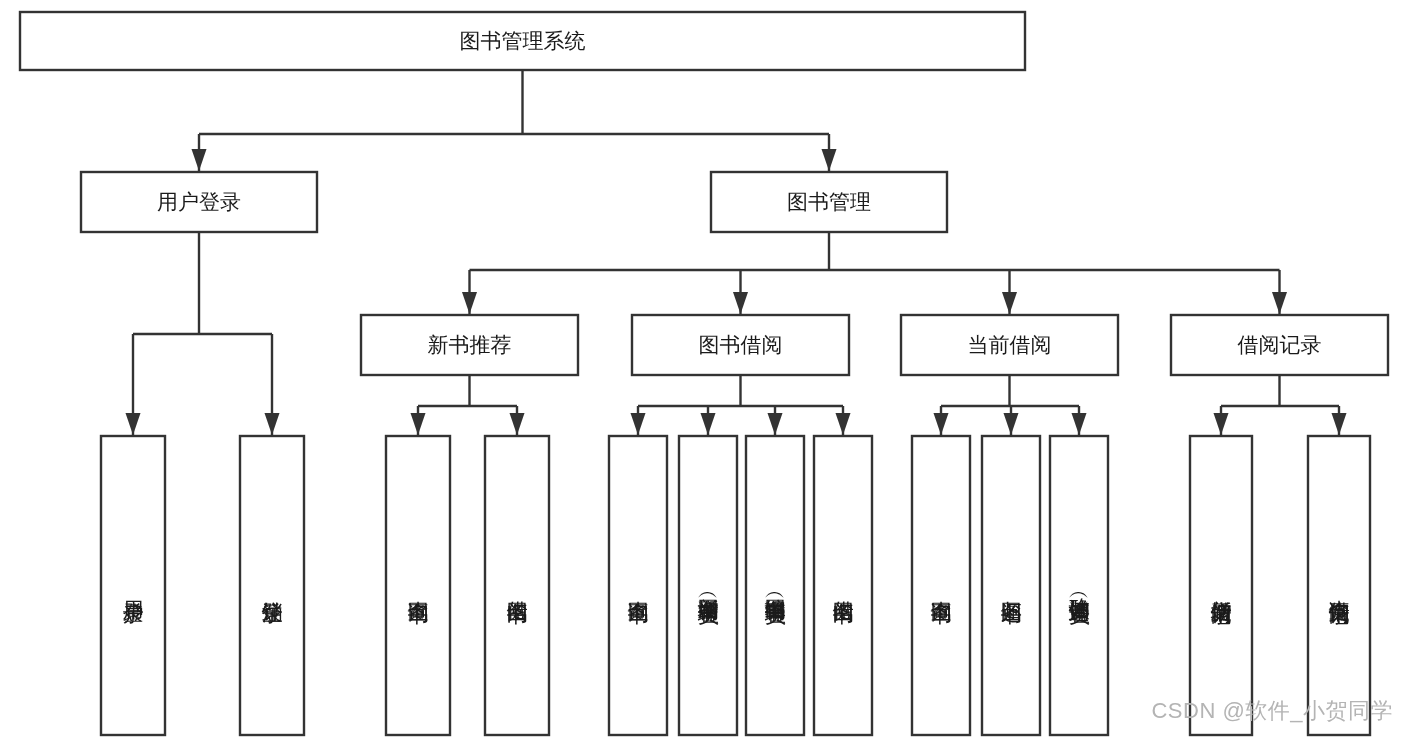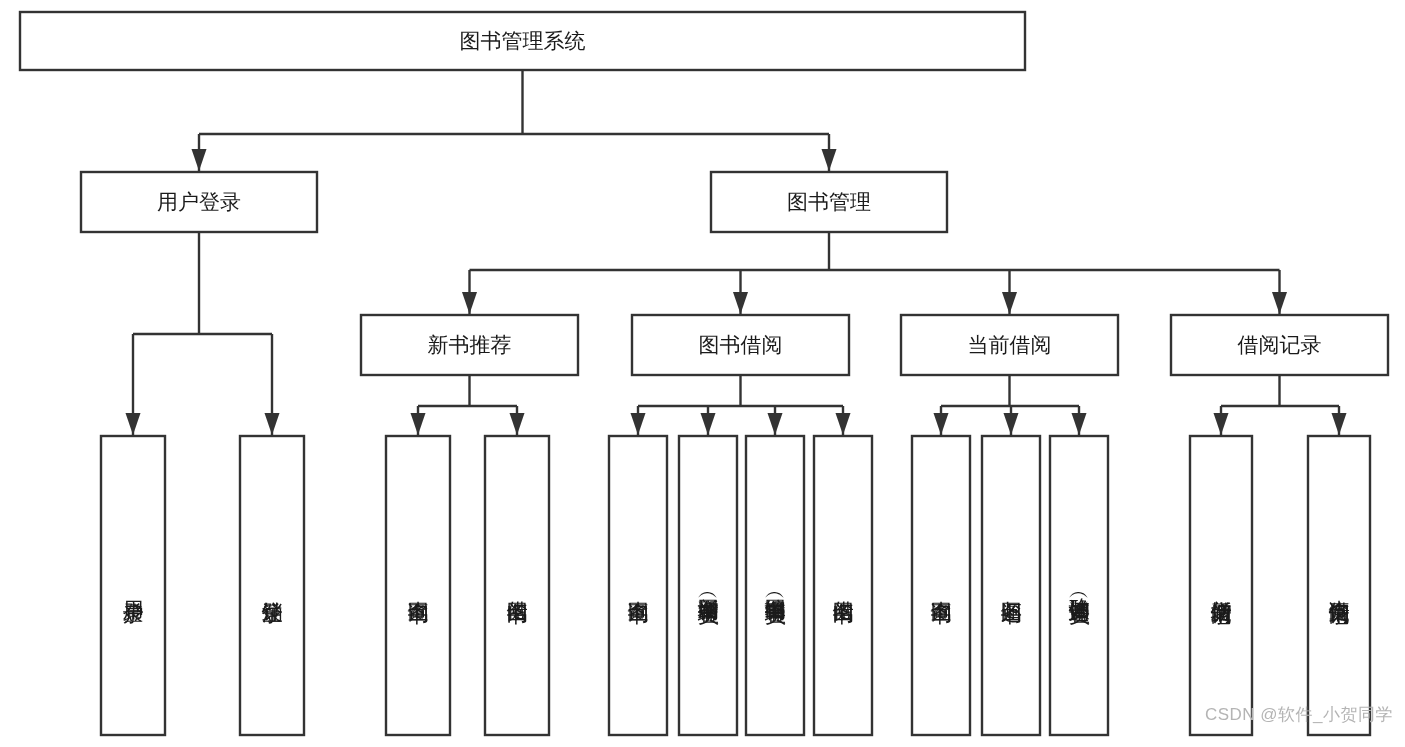--- a/index.html
+++ b/index.html
@@ -64,21 +64,21 @@
     align-items: center;
     justify-content: center;
     pointer-events: none;
     letter-spacing: 1px;
   }
   .watermark {
     position: absolute;
     right: 12px;
     bottom: 6px;
     font-family: "Liberation Sans", "DejaVu Sans", sans-serif;
-    font-size: 17px;
+    font-size: 22px;
     color: #b4b4b4;
     white-space: nowrap;
     letter-spacing: 0.5px;
   }
 </style>
 </head>
 <body>
 
 <div id="diagram-root">
 

